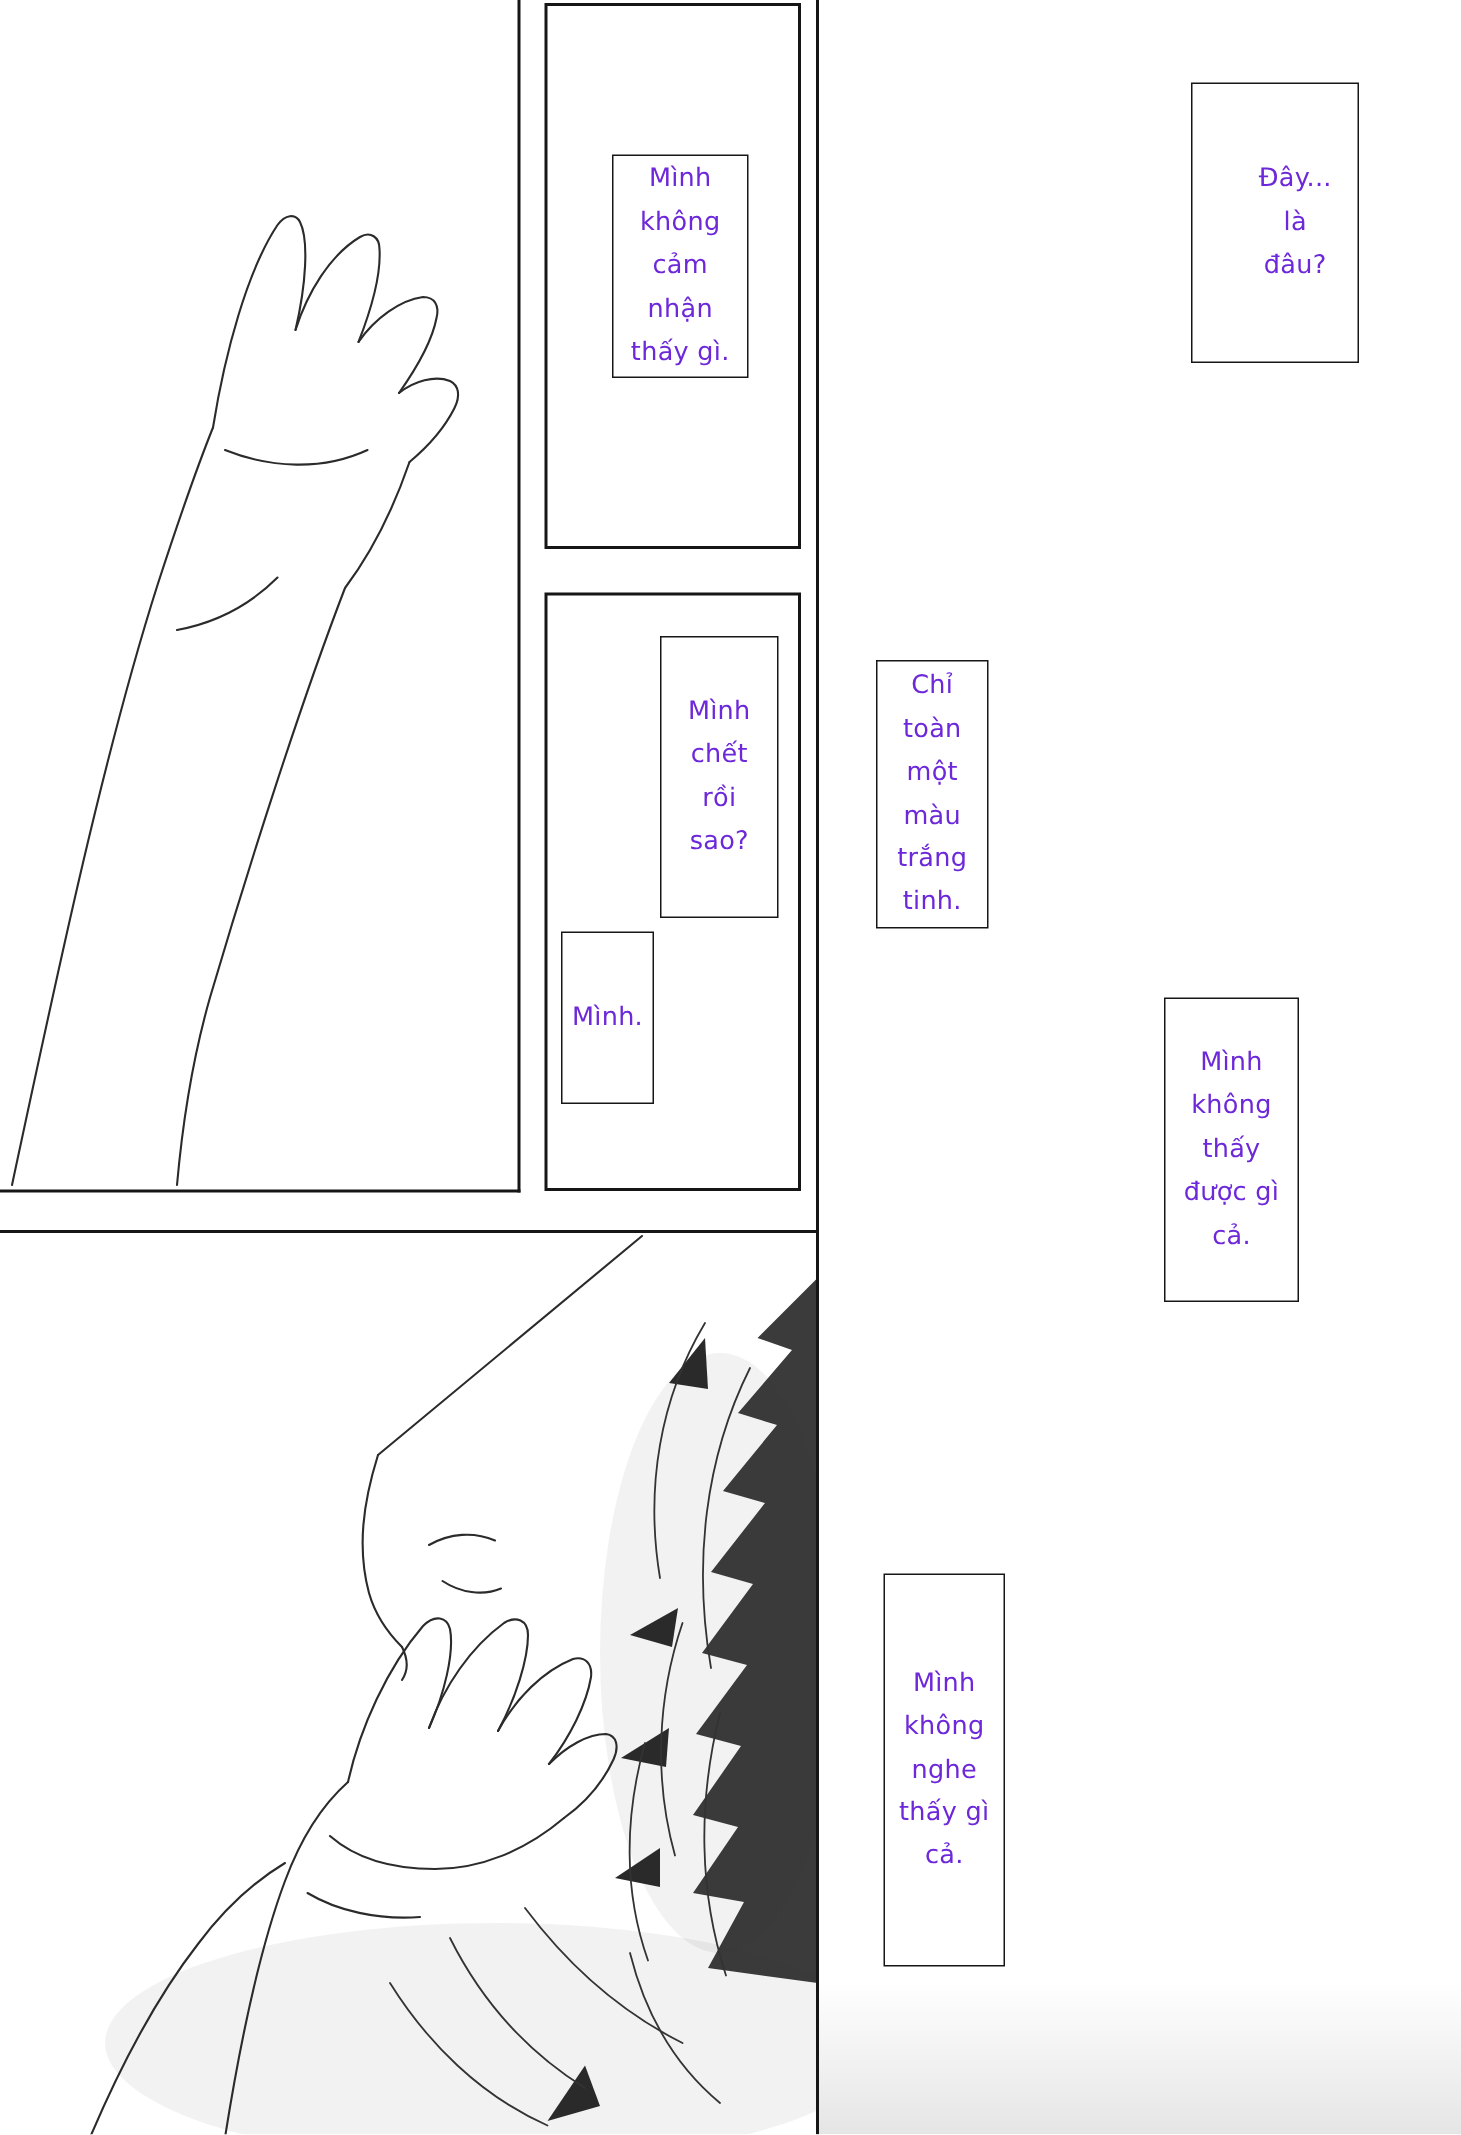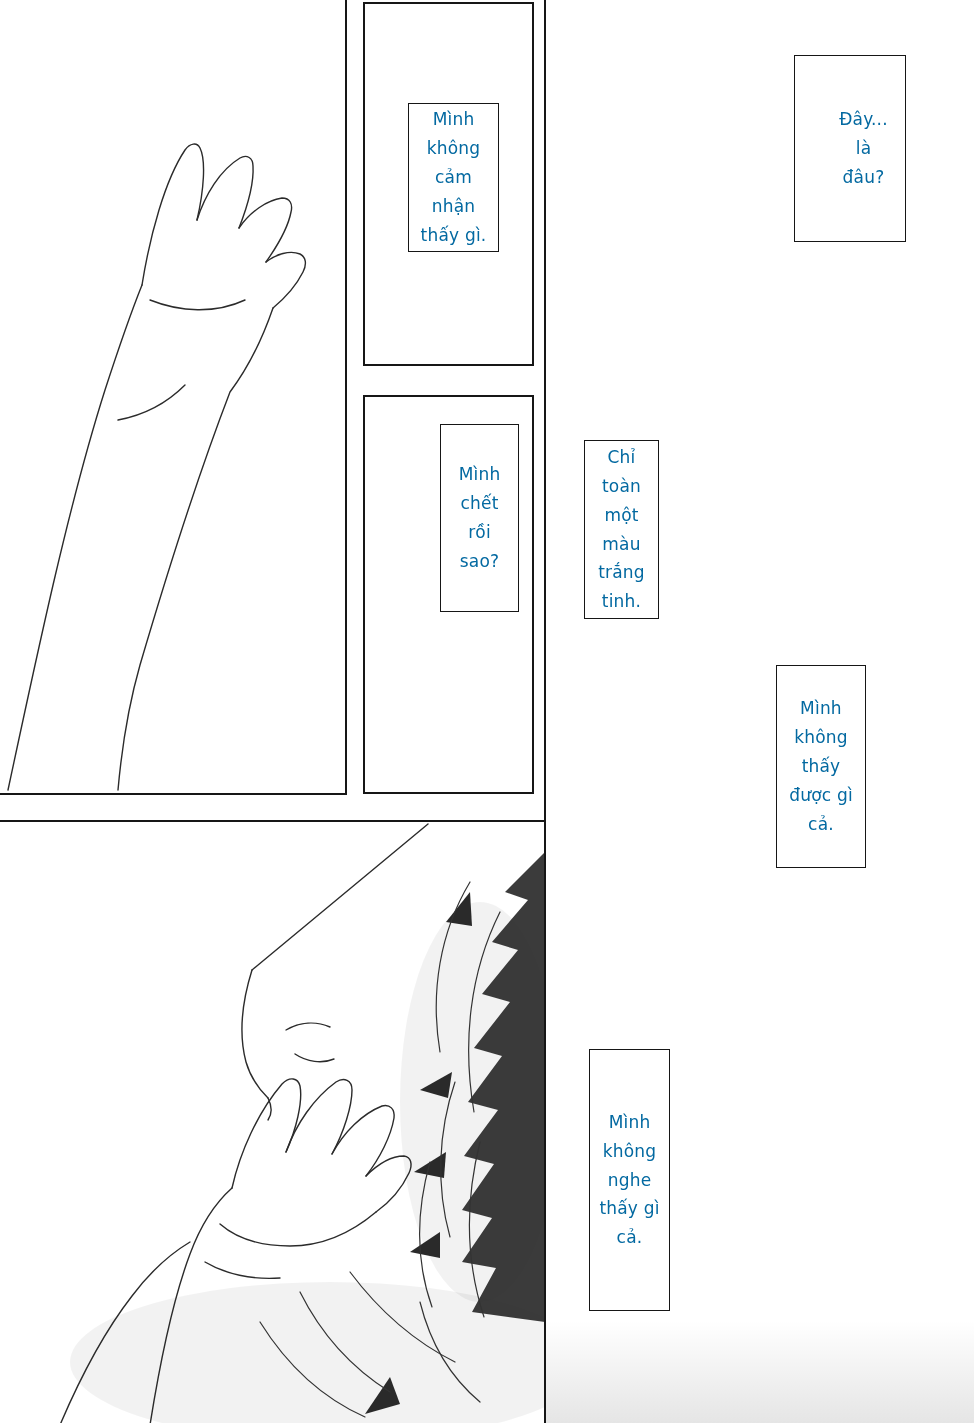--- a/index.html
+++ b/index.html
@@ -2,21 +2,21 @@
 <html><head>
 <meta charset="utf-8">
 <style>
   html,body{margin:0;padding:0;background:#ffffff;}
   .page{
     position:relative;
     width:974px;height:1423px;
     background:#ffffff;
     overflow:hidden;
     font-family:"DejaVu Sans",sans-serif;
-    color:#0369a1;
+    color:#6d28d9;
   }
   .panel{position:absolute;background:#fff;}
   .panel-top-left{
     left:0;top:0;width:345px;height:793px;
     border-right:2px solid #161616;
     border-bottom:2px solid #161616;
   }
   .panel-top-middle{
     left:363px;top:2px;width:167px;height:360px;
     border:2px solid #161616;
@@ -163,20 +163,23 @@
 
   <div class="bubble" style="left:584px;top:440px;width:73px;height:177px;">
     <span class="bubble-text">Chỉ
 toàn
 một
 màu
 trắng
 tinh.</span>
   </div>
 
+  <div class="bubble" style="left:374px;top:621px;width:60px;height:113px;">
+    <span class="bubble-text">Mình.</span>
+  </div>
 
   <div class="bubble" style="left:776px;top:665px;width:88px;height:201px;">
     <span class="bubble-text">Mình
 không
 thấy
 được gì
 cả.</span>
   </div>
 
   <div class="bubble" style="left:589px;top:1049px;width:79px;height:260px;">

